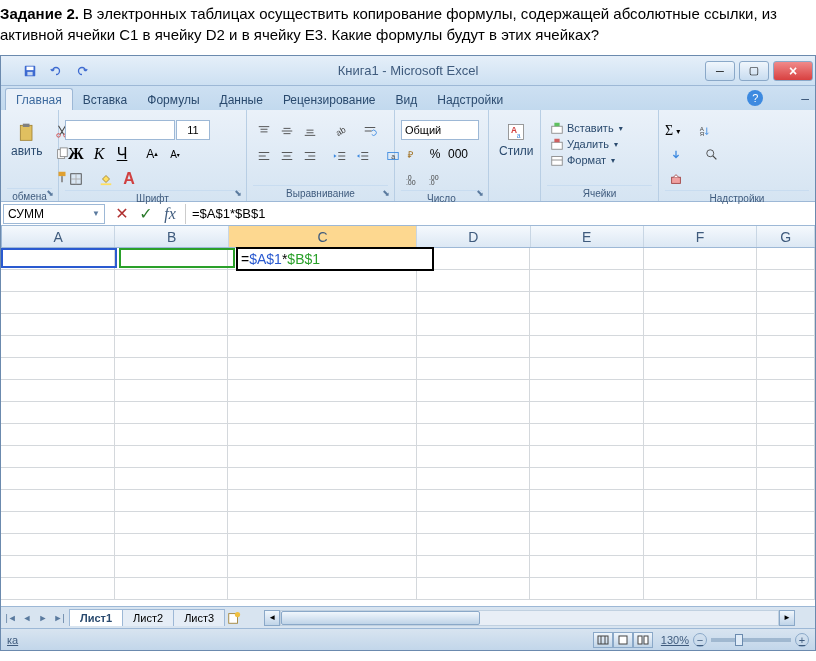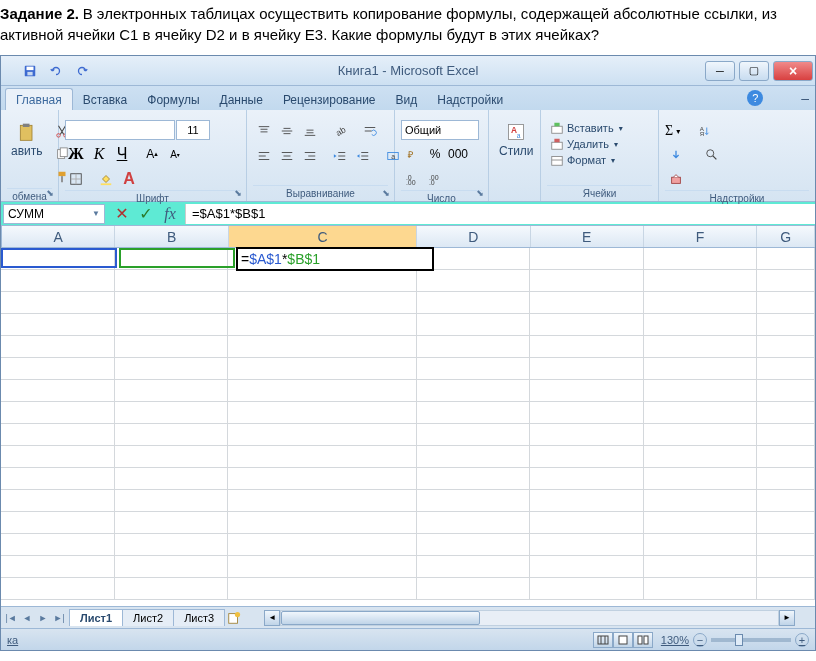--- a/index.html
+++ b/index.html
@@ -41,21 +41,21 @@
 .font-size-input { width: 34px; height: 20px; font-size: 11px; border: 1px solid #9db8d6; background: #fff; text-align: center; }
 .combo-input { width: 78px; height: 20px; font-size: 11px; border: 1px solid #9db8d6; background: #fff; padding: 0 3px; }
 .bold-i { font-weight: bold; font-family: 'Times New Roman'; }
 .italic-i { font-style: italic; font-family: 'Times New Roman'; }
 .underline-i { text-decoration: underline; }
 .dialogl { position: absolute; bottom: 2px; right: 2px; width: 12px; height: 12px; font-size: 9px; color: #5a7a9e; display: flex; align-items: center; justify-content: center; }
 
 .cells-item { display: flex; align-items: center; gap: 3px; font-size: 11px; color: #2a4a6e; padding: 1px 3px; cursor: pointer; }
 .cells-item svg { width: 14px; height: 14px; }
 
-.formula-bar { display: flex; align-items: center; background: #5eead4; border-bottom: 1px solid #9db8d6; height: 24px; }
+.formula-bar { display: flex; align-items: center; background: #ffffff; border-bottom: 1px solid #9db8d6; height: 24px; }
 .name-box { width: 102px; border: 1px solid #9db8d6; background: #fff; margin: 2px; display: flex; align-items: center; padding: 0 4px; height: 20px; }
 .name-box input { border: none; width: 70px; font-size: 12px; outline: none; }
 .name-box-arrow { margin-left: auto; font-size: 8px; color: #5a7a9e; }
 .fb-btns { display: flex; gap: 6px; padding: 0 6px; }
 .fb-btn { width: 18px; height: 18px; display: flex; align-items: center; justify-content: center; cursor: pointer; color: #3f5b7d; }
 .fb-btn.cancel { color: #b03030; }
 .fb-btn.ok { color: #2a7a2a; }
 .formula-input { flex: 1; border: none; background: #fff; border-left: 1px solid #ccc; height: 20px; padding: 0 6px; font-size: 13px; outline: none; }
 
 .sheet-area { display: flex; flex-direction: column; height: 380px; background: #fff; }

